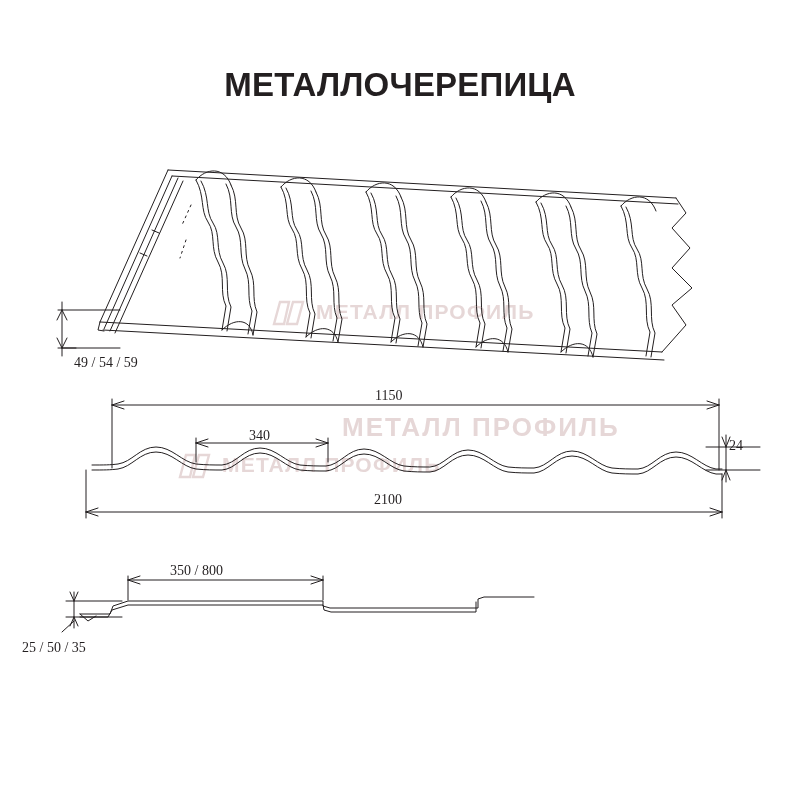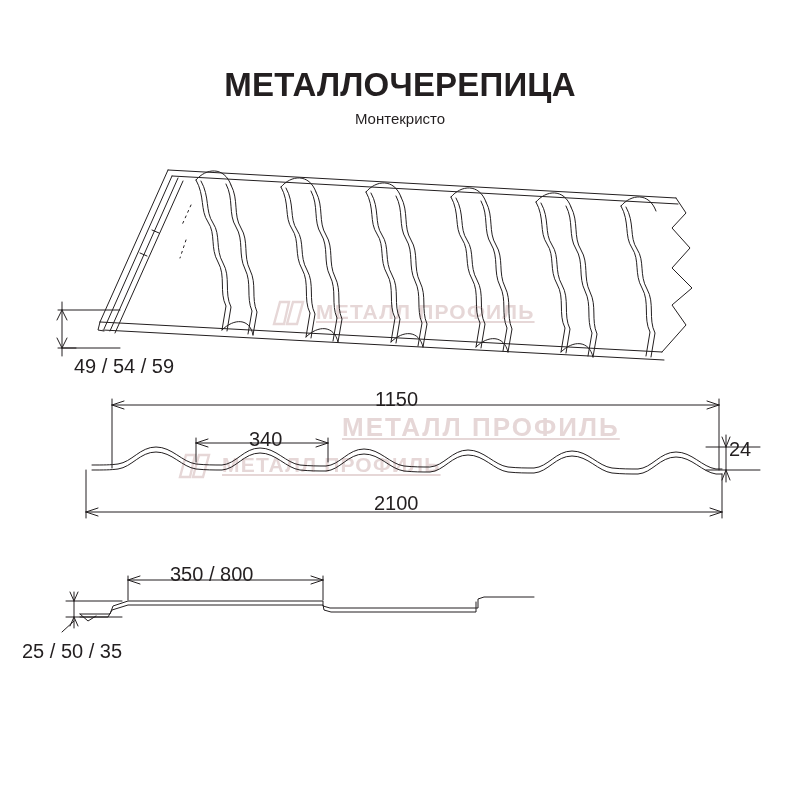--- a/index.html
+++ b/index.html
@@ -41,23 +41,24 @@
   }
   
   #drawing {
     position: absolute;
     left: 0; top: 0;
     width: 800px; height: 800px;
   }
   
   .dim {
     position: absolute;
-    font-size: 20px;
+    font-size: 14px;
     color: #231f20;
     white-space: nowrap;
+    font-family: Liberation Serif, serif;
   }
   .dim-49 { left: 74px;  top: 355px; }
   .dim-1150 { left: 375px; top: 388px; }
   .dim-230 { left: 249px; top: 428px; }
   .dim-24  { left: 729px; top: 438px; }
   .dim-1200 { left: 374px; top: 492px; }
   .dim-350 { left: 170px; top: 563px; }
   .dim-25  { left: 22px;  top: 640px; }
 
   
@@ -68,39 +69,37 @@
     gap: 10px;
     opacity: 1;
     pointer-events: none;
   }
   .wm-text {
     font-size: 21px;
     font-weight: bold;
     letter-spacing: 1.2px;
     color: #e6d7d7;
     white-space: nowrap;
-    text-decoration: underline;
   }
   .wm-logo {
     width: 34px; height: 30px;
     position: relative;
   }
   .wm1 { left: 272px; top: 297px; }
   .wm2 { left: 178px; top: 450px; }
   .wm3 { left: 342px; top: 412px; }
   .wm3 .wm-text { font-size: 26px; letter-spacing: 2px; }
 </style>
 </head>
 <body>
 
 <div id="page">
 
   <div class="title-block">
     <div class="title-main">МЕТАЛЛОЧЕРЕПИЦА</div>
-    <div class="title-sub">Монтекристо</div>
   </div>
 
   <div class="wm wm1">
     <div class="wm-logo">
       <svg width="34" height="30" viewBox="0 0 34 30">
         <polygon points="2,27 8,5 17,5 12,27" fill="none" stroke="#e6d7d7" stroke-width="2.4"></polygon>
         <polygon points="15,27 21,5 31,5 25,27" fill="none" stroke="#e6d7d7" stroke-width="2.4"></polygon>
       </svg>
     </div>
     <div class="wm-text">МЕТАЛЛ ПРОФИЛЬ</div>

